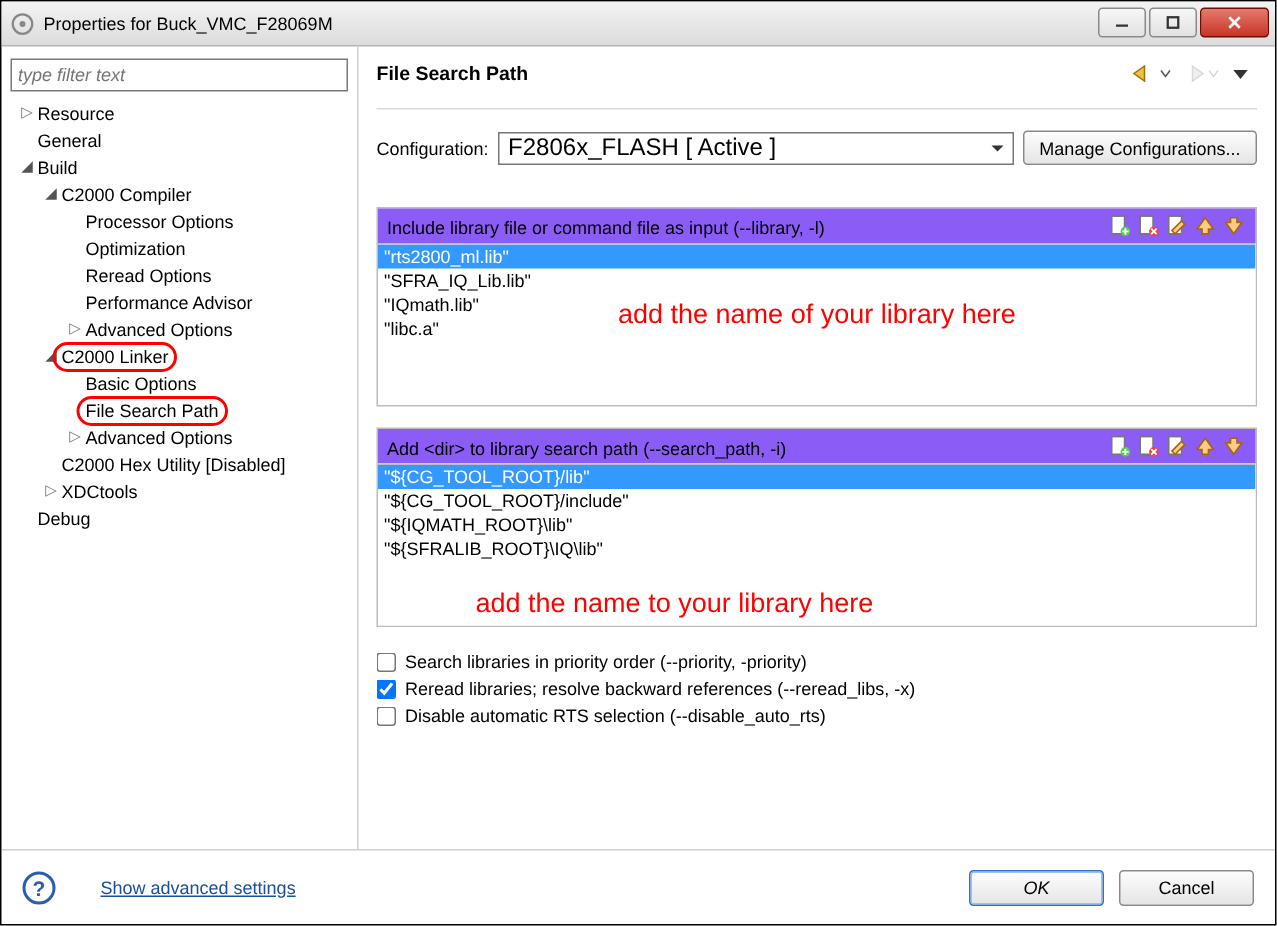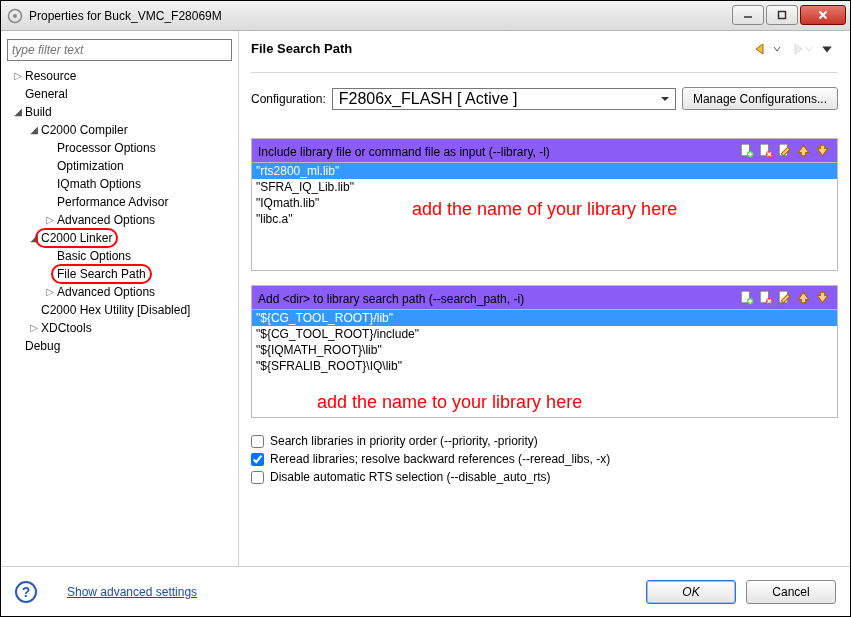--- a/index.html
+++ b/index.html
@@ -230,21 +230,21 @@
         <div class="tree-row indent2">
           <span class="twisty blank">▷</span>
           <span class="tree-label">Processor Options</span>
         </div>
         <div class="tree-row indent2">
           <span class="twisty blank">▷</span>
           <span class="tree-label">Optimization</span>
         </div>
         <div class="tree-row indent2">
           <span class="twisty blank">▷</span>
-          <span class="tree-label">IQmath Options</span>
+          <span class="tree-label">Reread Options</span>
         </div>
         <div class="tree-row indent2">
           <span class="twisty blank">▷</span>
           <span class="tree-label">Performance Advisor</span>
         </div>
         <div class="tree-row indent2">
           <span class="twisty">▷</span>
           <span class="tree-label">Advanced Options</span>
         </div>
         <div class="tree-row indent1">

